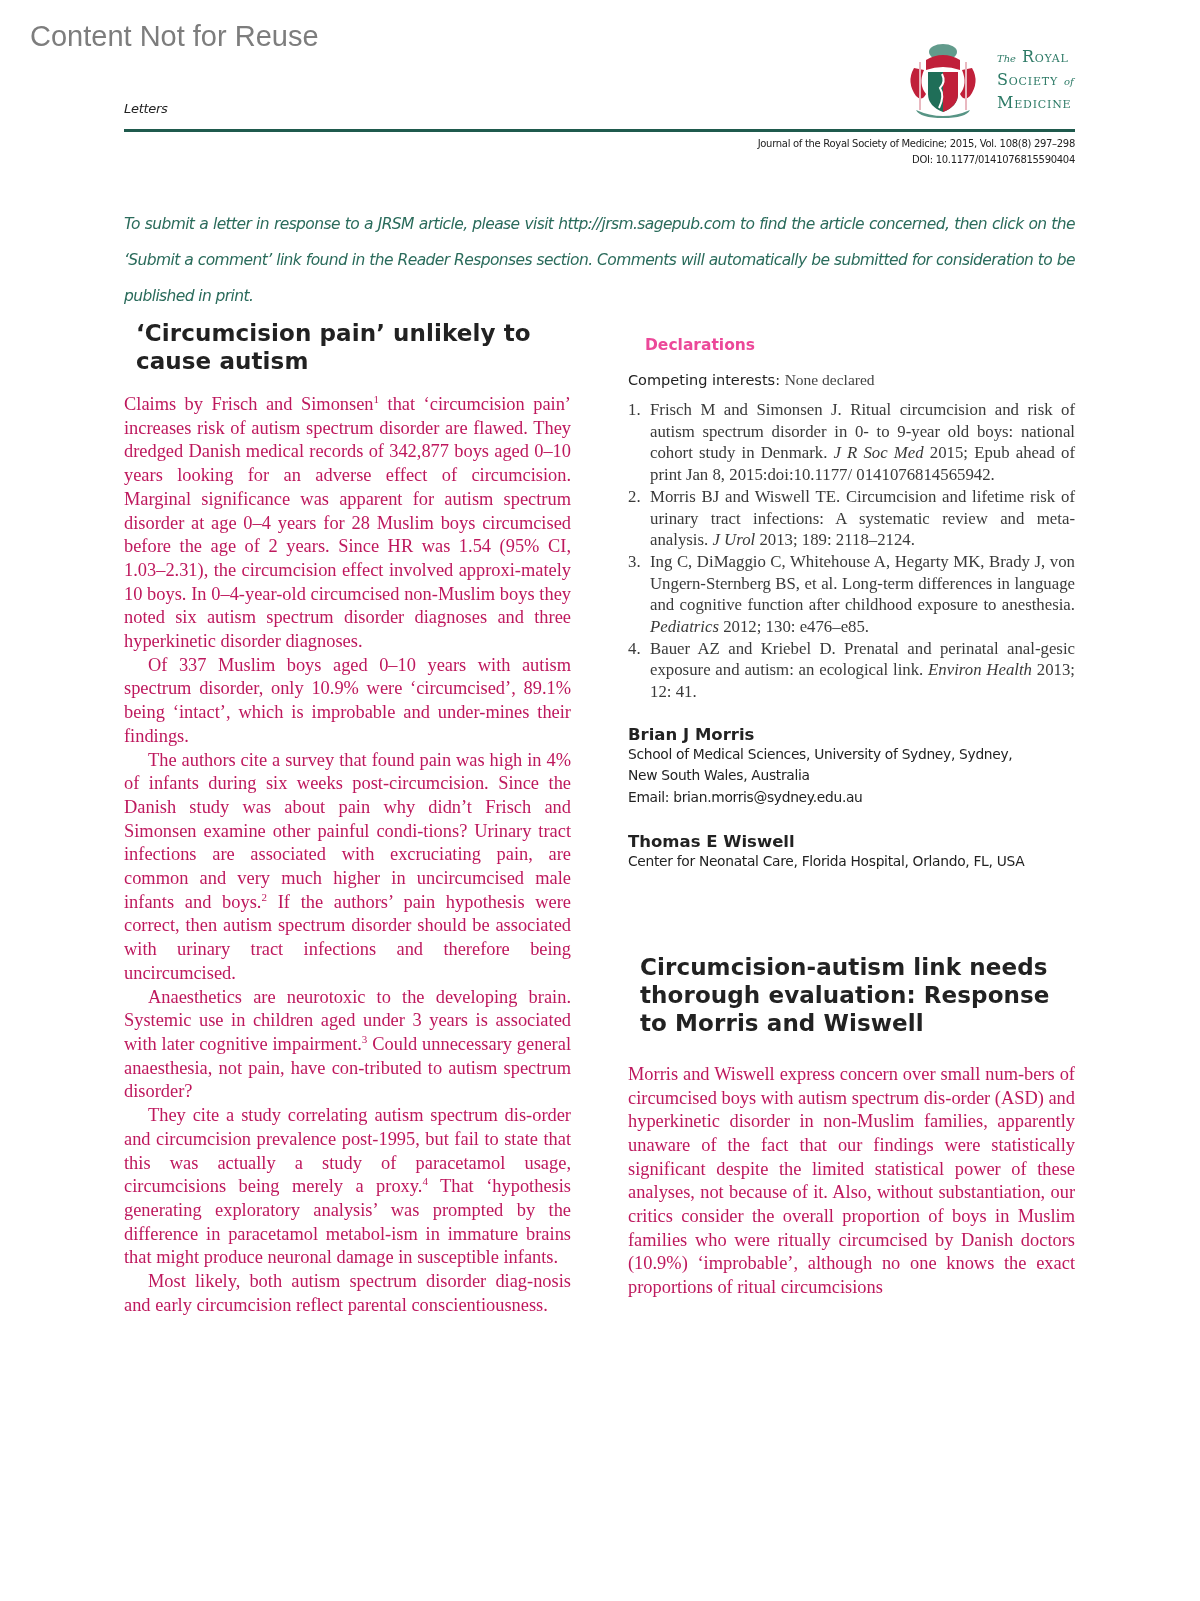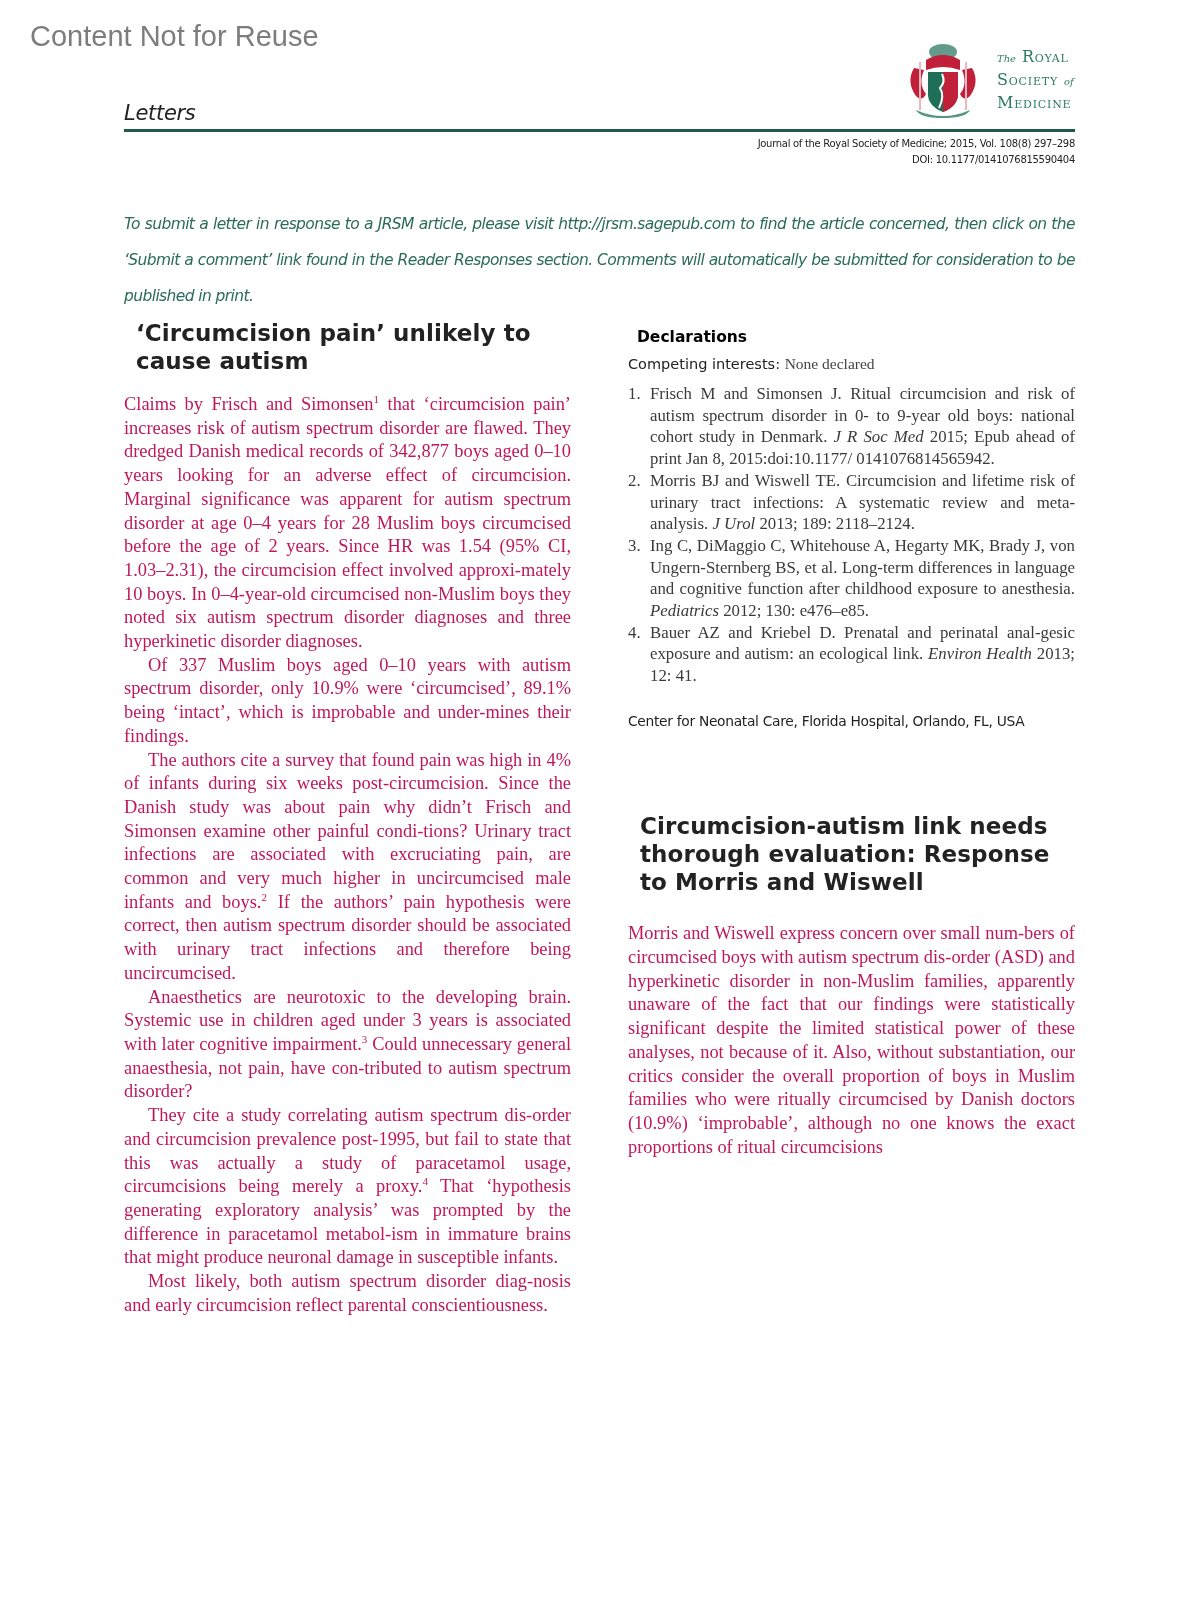--- a/index.html
+++ b/index.html
@@ -3,21 +3,21 @@
 <meta charset="utf-8">
 <style>
   html, body { margin: 0; padding: 0; background: #ffffff; }
   body { width: 1200px; height: 1601px; position: relative; overflow: hidden; }
   .watermark {
     position: absolute; left: 30px; top: 20px;
     font-family: "Liberation Sans", sans-serif; font-size: 29px; color: #7d7d7d;
   }
   .section-label {
     position: absolute; left: 124px; top: 101px;
-    font-family: "DejaVu Sans", sans-serif; font-style: italic; font-size: 21px; color: #222;
+    font-family: "DejaVu Sans", sans-serif; font-style: italic; font-size: 13px; color: #222;
     letter-spacing: -0.3px;
   }
   .rule {
     position: absolute; left: 124px; top: 129px; width: 951px; height: 3px; background: #1f5a4d;
   }
   .logo {
     position: absolute; left: 902px; top: 38px; width: 82px; height: 82px;
   }
   .society {
     position: absolute; left: 997px; top: 46px;
@@ -44,21 +44,21 @@
     letter-spacing: 0.1px;
   }
   .body-text {
     font-family: "Liberation Serif", serif; font-size: 18.4px; line-height: 23.7px; color: #be185d;
     text-align: justify; margin: 0; hyphens: manual;
   }
   .body-text p { margin: 0; }
   .body-text p.indent { text-indent: 24px; }
   sup { font-size: 11px; line-height: 0; vertical-align: 7px; }
   .green-head {
-    font-family: "DejaVu Sans", sans-serif; font-size: 15.5px; color: #000000; margin: 9px;
+    font-family: "DejaVu Sans", sans-serif; font-size: 15.5px; color: #ec4899; margin: 17px;
   }
   .competing {
     font-family: "DejaVu Sans", sans-serif; font-size: 14.5px; color: #222; margin-top: 6px;
   }
   .competing .val { font-family: "Liberation Serif", serif; font-size: 15.5px; color: #444; }
   .refs {
     list-style: none; margin: 10px 0 0 0; padding: 0;
     font-family: "Liberation Serif", serif; font-size: 16.8px; line-height: 21.7px; color: #3a3a3a;
   }
   .refs li { position: relative; padding-left: 22px; text-align: justify; }
@@ -125,22 +125,31 @@
     <span class="val">None declared</span>
   </div>
 
   <ol class="refs">
     <li><span class="num">1.</span><span>Frisch M and Simonsen J. Ritual circumcision and risk of autism spectrum disorder in 0- to 9-year old boys: national cohort study in Denmark. </span><i>J R Soc Med</i><span> 2015; Epub ahead of print Jan 8, 2015:doi:10.1177/ 0141076814565942.</span></li>
     <li><span class="num">2.</span><span>Morris BJ and Wiswell TE. Circumcision and lifetime risk of urinary tract infections: A systematic review and meta-analysis. </span><i>J Urol</i><span> 2013; 189: 2118–2124.</span></li>
     <li><span class="num">3.</span><span>Ing C, DiMaggio C, Whitehouse A, Hegarty MK, Brady J, von Ungern-Sternberg BS, et al. Long-term differences in language and cognitive function after childhood exposure to anesthesia. </span><i>Pediatrics</i><span> 2012; 130: e476–e85.</span></li>
     <li><span class="num">4.</span><span>Bauer AZ and Kriebel D. Prenatal and perinatal anal-gesic exposure and autism: an ecological link. </span><i>Environ Health</i><span> 2013; 12: 41.</span></li>
   </ol>
 
+  <div style="margin-top:22px;">
+    <div class="author-name">Brian J Morris</div>
+    <div class="affil">
+      <div>School of Medical Sciences, University of Sydney, Sydney,</div>
+      <div>New South Wales, Australia</div>
+      <div>Email: brian.morris@sydney.edu.au</div>
+    </div>
+  </div>
 
   <div style="margin-top:24px;">
+    <div class="author-name">Thomas E Wiswell</div>
     <div class="affil">
       <div>Center for Neonatal Care, Florida Hospital, Orlando, FL, USA</div>
     </div>
   </div>
 
   <h2 class="title" style="margin-top:80px; margin-bottom:26px;">Circumcision-autism link needs thorough evaluation: Response to Morris and Wiswell</h2>
   <div class="body-text">
     <p>Morris and Wiswell express concern over small num-bers of circumcised boys with autism spectrum dis-order (ASD) and hyperkinetic disorder in non-Muslim families, apparently unaware of the fact that our findings were statistically significant despite the limited statistical power of these analyses, not because of it. Also, without substantiation, our critics consider the overall proportion of boys in Muslim families who were ritually circumcised by Danish doctors (10.9%) ‘improbable’, although no one knows the exact proportions of ritual circumcisions</p>
   </div>
 </div>

